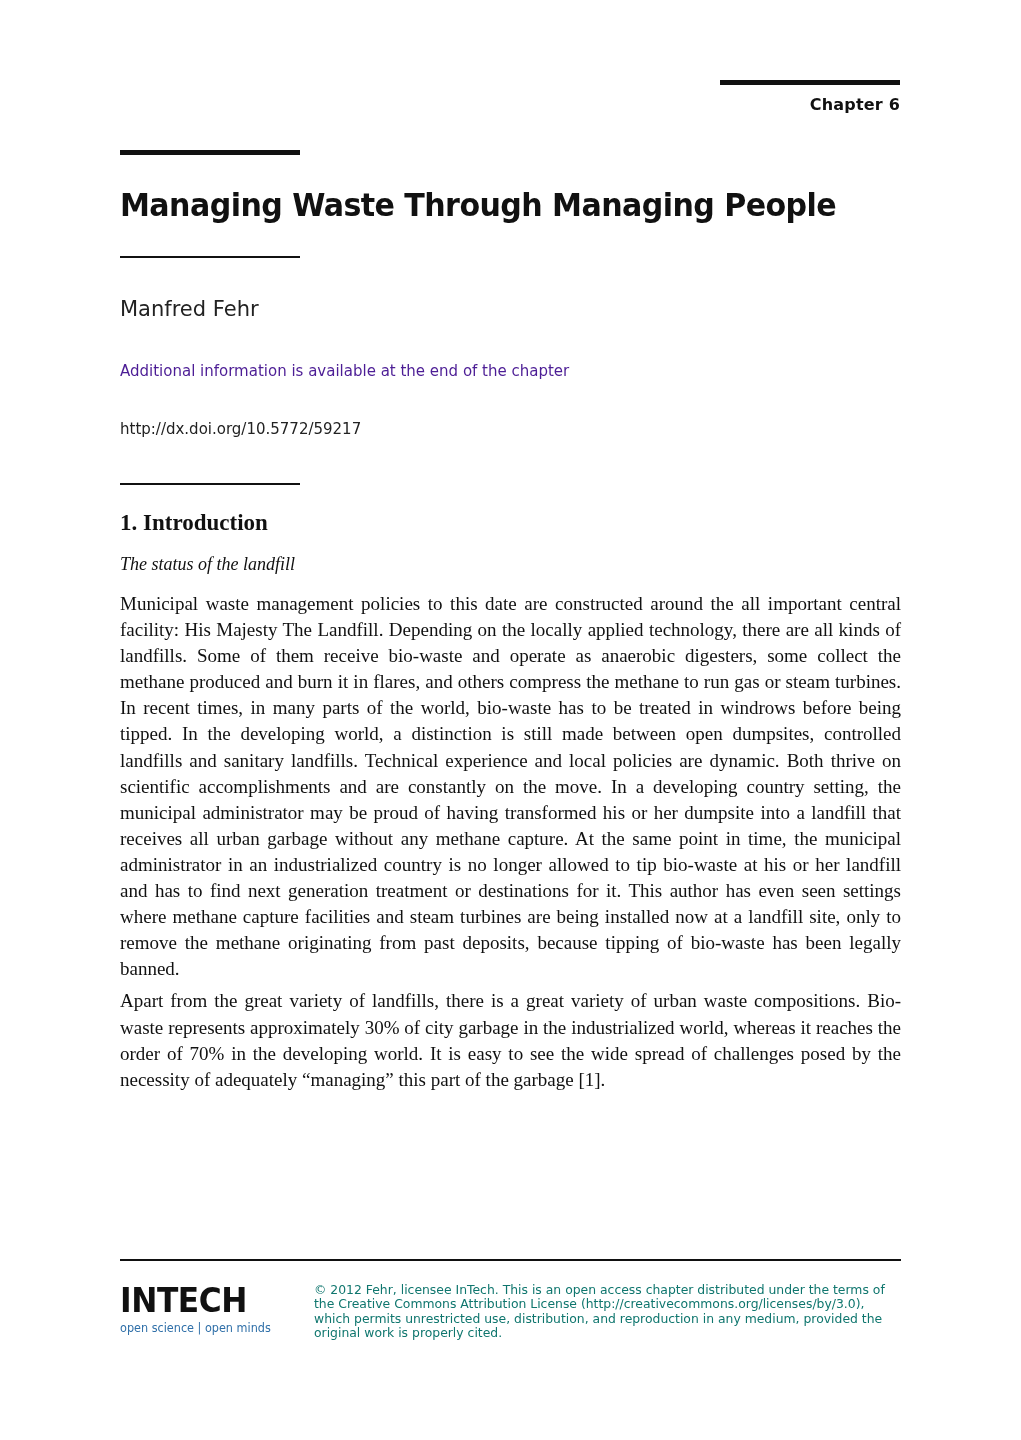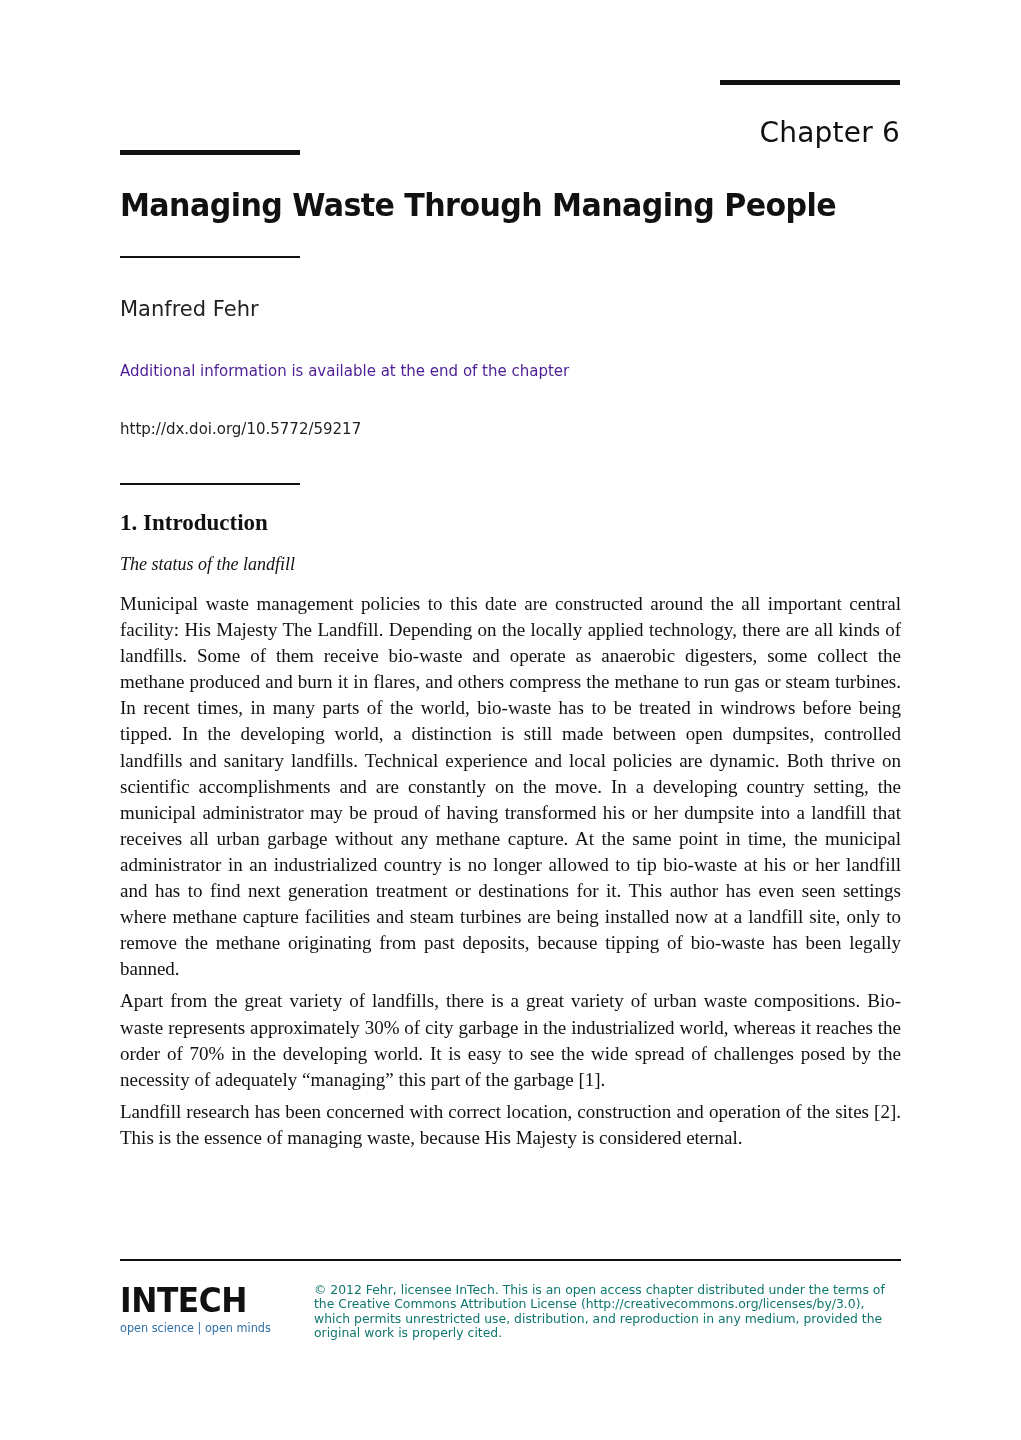--- a/index.html
+++ b/index.html
@@ -2,21 +2,21 @@
 <html><head>
 <meta charset="utf-8">
 <style>
   html, body { margin: 0; padding: 0; background: #ffffff; }
   body { width: 1021px; height: 1440px; position: relative; overflow: hidden; color: #111; }
   .sans { font-family: "DejaVu Sans", "Liberation Sans", sans-serif; }
   .serif { font-family: "Liberation Serif", "DejaVu Serif", serif; }
   .abs { position: absolute; }
   .rule { position: absolute; background: #111; }
   #rule-top { left: 720px; top: 80px; width: 180px; height: 5px; }
-  #chapter-label { right: 121px; top: 116px; font-size: 28px; font-weight: normal; letter-spacing: 0.2px; }
+  #chapter-label { right: 121px; top: 95px; font-size: 16px; font-weight: bold; letter-spacing: 0.2px; }
   #rule-title-top { left: 120px; top: 150px; width: 180px; height: 5px; }
   #title { left: 120px; top: 186px; font-size: 32px; font-weight: bold; letter-spacing: -0.6px; transform: scaleX(0.94); transform-origin: left; white-space: nowrap; }
   #rule-title-bottom { left: 120px; top: 256px; width: 180px; height: 2px; }
   #author { left: 120px; top: 297px; font-size: 21px; font-weight: normal; color: #222; text-align: right; }
   #additional-info { left: 120px; top: 362px; font-size: 15px; color: #4c1d95; }
   #doi { left: 120px; top: 420px; font-size: 15px; color: #222; }
   #rule-section { left: 120px; top: 483px; width: 180px; height: 2px; }
   #section-heading { left: 120px; top: 510px; font-size: 23px; font-weight: bold; }
   #subheading { left: 120px; top: 554px; font-size: 18px; font-style: italic; }
   #body { left: 120px; top: 591px; width: 781px; font-size: 19px; line-height: 26.1px; }
@@ -41,21 +41,20 @@
 <div class="abs sans" id="additional-info">Additional information is available at the end of the chapter</div>
 <div class="abs sans" id="doi">http://dx.doi.org/10.5772/59217</div>
 
 <div class="rule" id="rule-section"></div>
 <h2 class="abs serif" id="section-heading" style="margin:0">1. Introduction</h2>
 <div class="abs serif" id="subheading">The status of the landfill</div>
 
 <div class="abs serif" id="body">
   <p>Municipal waste management policies to this date are constructed around the all important central facility: His Majesty The Landfill. Depending on the locally applied technology, there are all kinds of landfills. Some of them receive bio-waste and operate as anaerobic digesters, some collect the methane produced and burn it in flares, and others compress the methane to run gas or steam turbines. In recent times, in many parts of the world, bio-waste has to be treated in windrows before being tipped. In the developing world, a distinction is still made between open dumpsites, controlled landfills and sanitary landfills. Technical experience and local policies are dynamic. Both thrive on scientific accomplishments and are constantly on the move. In a developing country setting, the municipal administrator may be proud of having transformed his or her dumpsite into a landfill that receives all urban garbage without any methane capture. At the same point in time, the municipal administrator in an industrialized country is no longer allowed to tip bio-waste at his or her landfill and has to find next generation treatment or destinations for it. This author has even seen settings where methane capture facilities and steam turbines are being installed now at a landfill site, only to remove the methane originating from past deposits, because tipping of bio-waste has been legally banned.</p>
   <p>Apart from the great variety of landfills, there is a great variety of urban waste compositions. Bio-waste represents approximately 30% of city garbage in the industrialized world, whereas it reaches the order of 70% in the developing world. It is easy to see the wide spread of challenges posed by the necessity of adequately “managing” this part of the garbage [1].</p>
-  <p>Landfill research has been concerned with correct location, construction and operation of the sites [2]. This is the essence of managing waste, because His Majesty is considered eternal.</p>
 </div>
 
 <div class="rule" id="rule-footer"></div>
 
 <div class="abs sans" id="logo">
   <span id="logo-word">INTECH</span>
   <span id="logo-tagline">open science | open minds</span>
 </div>
 
 <div class="abs sans" id="license">© 2012 Fehr, licensee InTech. This is an open access chapter distributed under the terms of the Creative Commons Attribution License (http://creativecommons.org/licenses/by/3.0), which permits unrestricted use, distribution, and reproduction in any medium, provided the original work is properly cited.</div>

